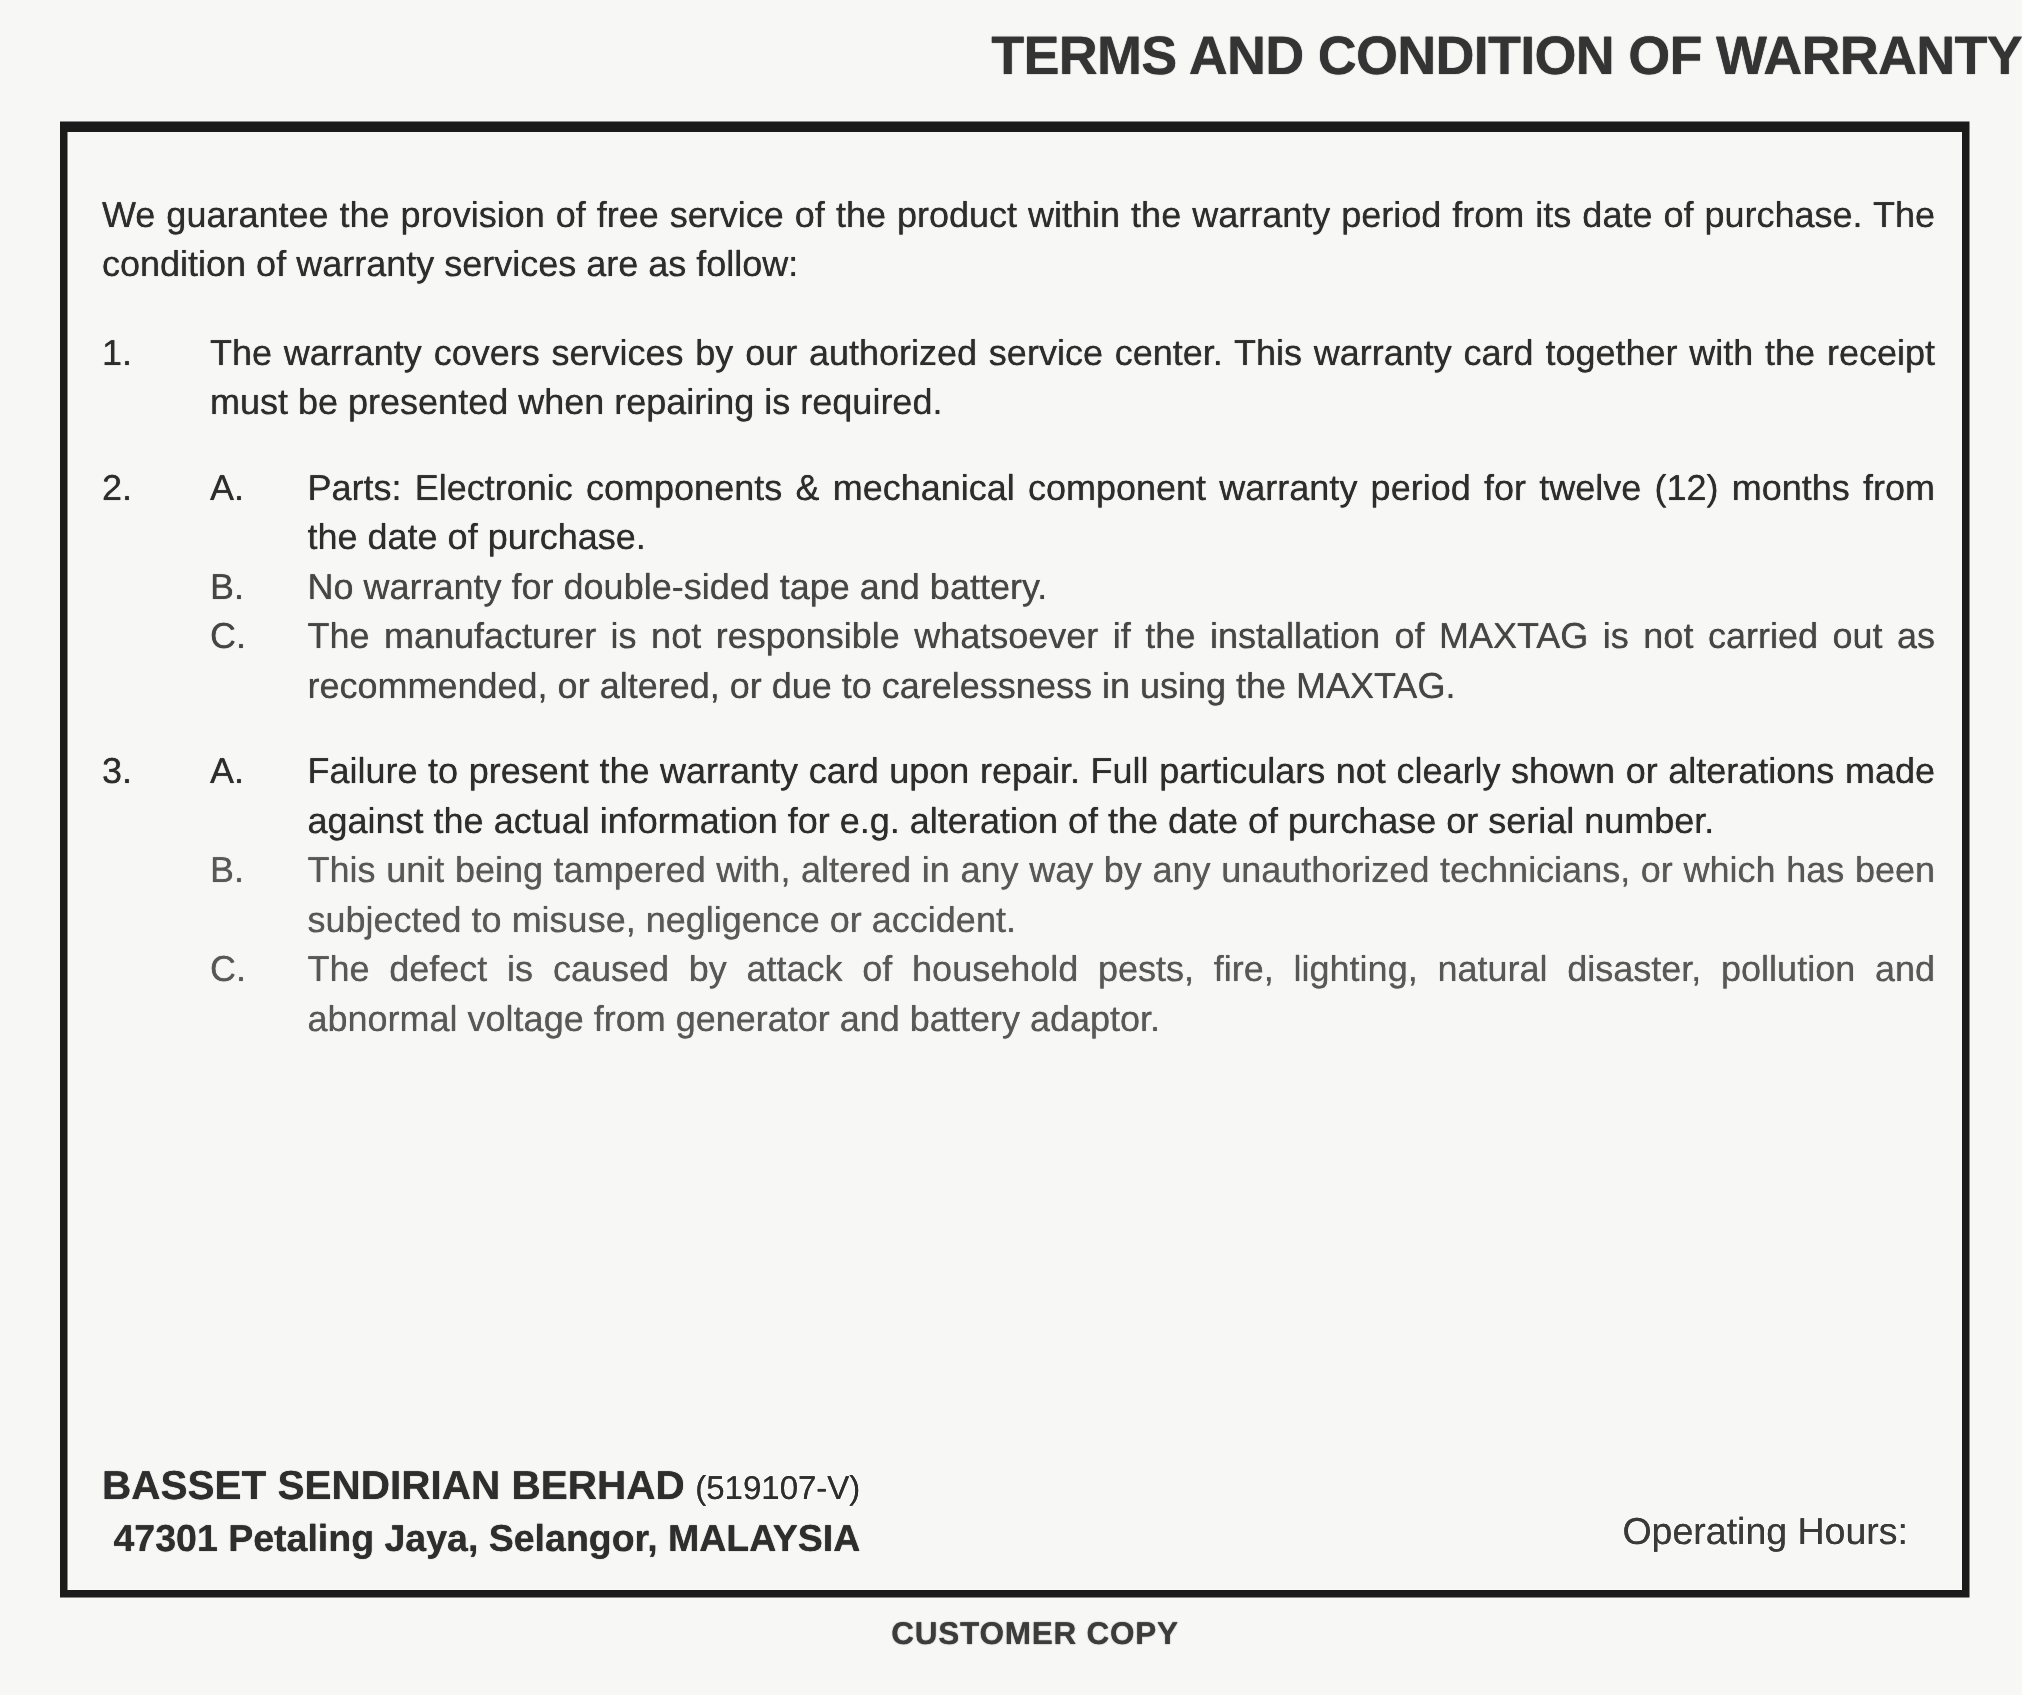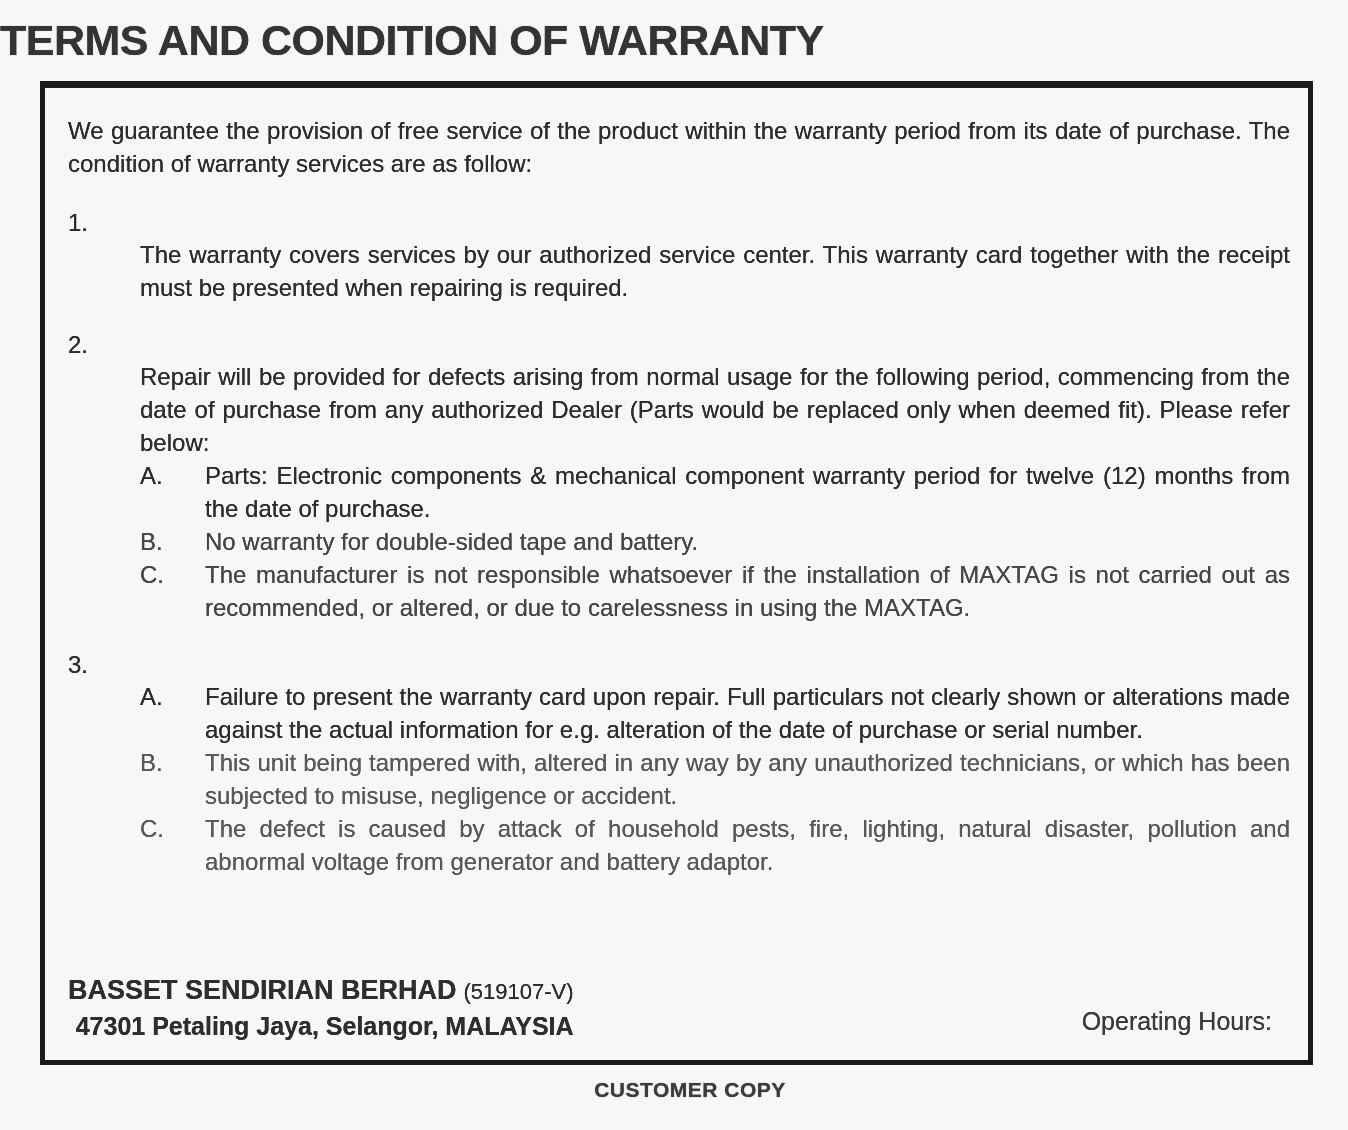--- a/index.html
+++ b/index.html
@@ -10,22 +10,22 @@
     position: relative;
     width: 1348px;
     height: 1130px;
     background: #f7f7f5;
     font-family: "Liberation Sans", "DejaVu Sans", sans-serif;
     color: #2d2d2d;
     overflow: hidden;
   }
   .title {
     margin-top: 16px;
-    text-align: left;
-    font-size: 43px;
+    text-align: right;
+    font-size: 36px;
     font-weight: bold;
     letter-spacing: -0.5px;
     color: #343434;
     text-shadow: 0 0 0.7px #343434;
   }
   .box {
     position: absolute;
     left: 40px;
     top: 81px;
     width: 1273px;
@@ -40,36 +40,36 @@
   }
   .para {
     margin: 0;
     font-size: 24px;
     line-height: 33px;
     text-align: justify;
     text-shadow: 0 0 0.5px currentColor;
   }
   .intro {
     margin-bottom: 26px;
+    margin-top: 13px;
   }
   .item {
     display: flex;
     margin-bottom: 24px;
     font-size: 24px;
     line-height: 33px;
   }
   .num {
     width: 72px;
     flex-shrink: 0;
     text-shadow: 0 0 0.5px currentColor;
   }
   .ibody {
     flex: 1;
     min-width: 0;
-    margin-top: 32px;
   }
   .sub {
     display: flex;
   }
   .letter {
     width: 65px;
     flex-shrink: 0;
     text-shadow: 0 0 0.5px currentColor;
   }
   .sub .para {
@@ -145,21 +145,20 @@
   <div class="item">
     <span class="num">1.</span>
     <div class="ibody">
       <p class="para">The warranty covers services by our authorized service center. This warranty card together with the receipt must be presented when repairing is required.</p>
     </div>
   </div>
 
   <div class="item">
     <span class="num">2.</span>
     <div class="ibody">
-      <p class="para">Repair will be provided for defects arising from normal usage for the following period, commencing from the date of purchase from any authorized Dealer (Parts would be replaced only when deemed fit). Please refer below:</p>
       <div class="sub">
         <span class="letter">A.</span>
         <p class="para">Parts: Electronic components &amp; mechanical component warranty period for twelve (12) months from the date of purchase.</p>
       </div>
       <div class="sub semi">
         <span class="letter">B.</span>
         <p class="para">No warranty for double-sided tape and battery.</p>
       </div>
       <div class="sub semi">
         <span class="letter">C.</span>

